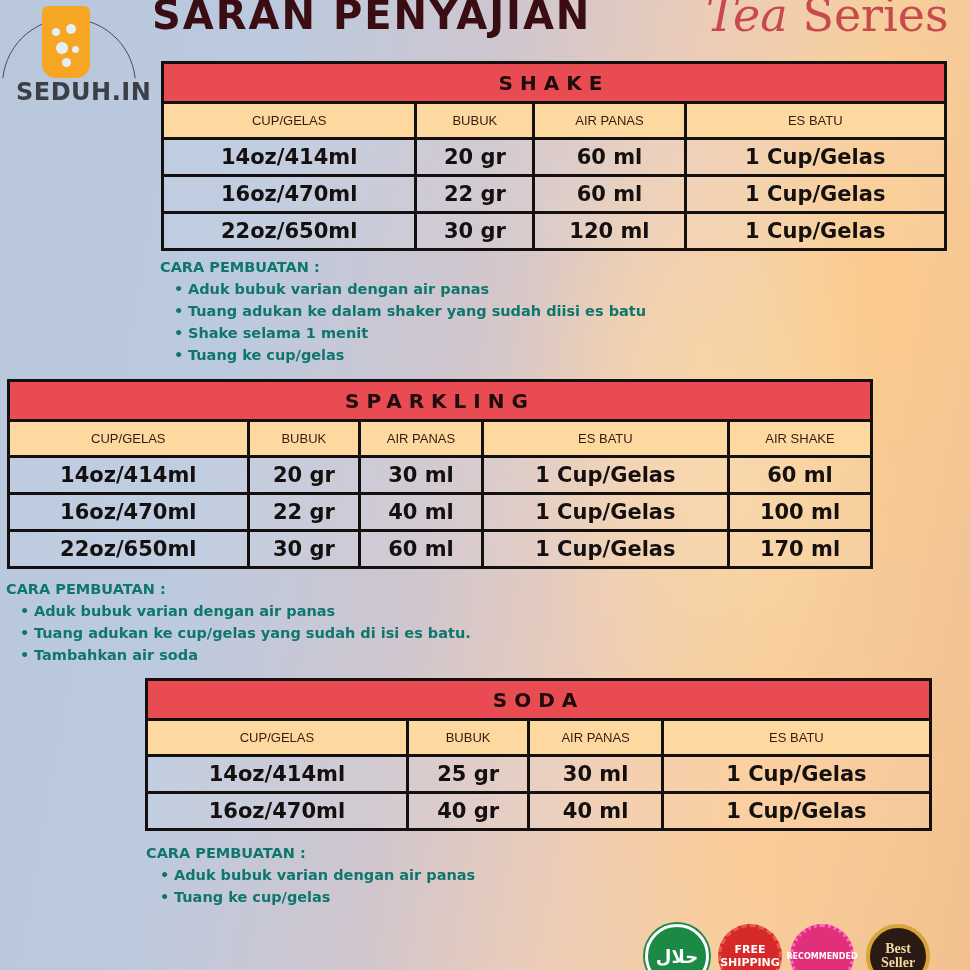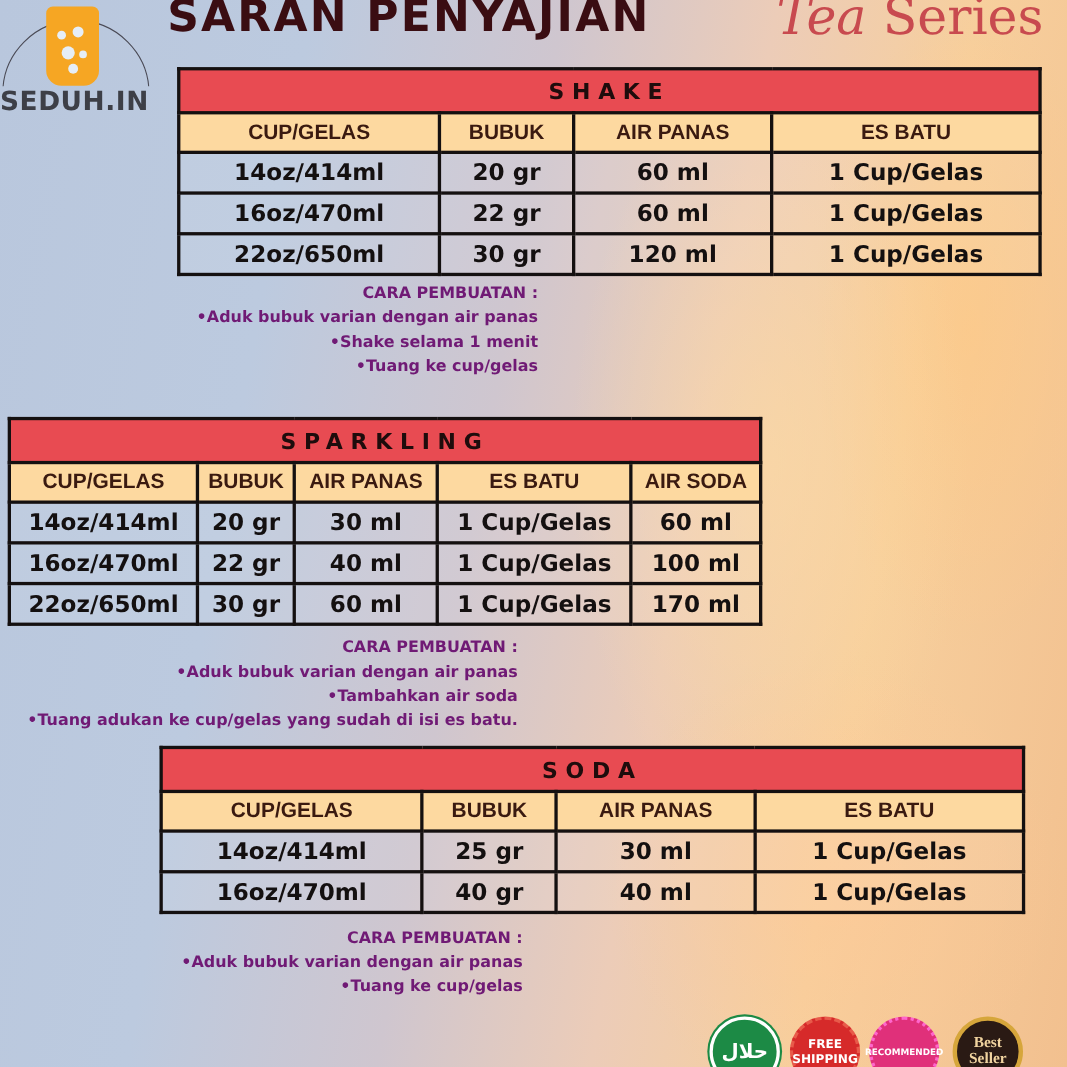--- a/index.html
+++ b/index.html
@@ -14,45 +14,45 @@
       radial-gradient(ellipse 300px 300px at 760px 800px, rgba(255,200,150,0.55), rgba(255,200,150,0) 70%),
       linear-gradient(100deg, #b9c7dd 0%, #bccadf 25%, #cfc6cf 45%, #ecccb8 62%, #f7cf9d 78%, #f2c08f 100%);
   }
   .abs { position: absolute; }
 
   
   .logo { left: 0; top: 0; width: 145px; height: 110px; }
   .logo-arc { position: absolute; left: 2px; top: 18px; width: 134px; height: 134px; border: 1.5px solid #4a4a55; border-radius: 50%; clip-path: inset(0 0 55% 0); }
   .logo-cup { position: absolute; left: 42px; top: 6px; width: 48px; height: 72px; background: #f6a623; border-radius: 6px 6px 14px 14px; }
   .logo-cup .dot { position: absolute; background: #e6eef7; border-radius: 50%; }
-  .logo-text { position: absolute; left: 0; top: 78px; font-weight: bold; font-size: 24px; color: #3d3f47; letter-spacing: 0.5px; font-family: "DejaVu Sans", sans-serif; }
+  .logo-text { position: absolute; left: 0; top: 78px; font-weight: bold; font-size: 24px; color: #3d3f47; letter-spacing: 0.5px; font-family: "DejaVu Sans", sans-serif; padding-left: 16px; }
 
   .title { left: 152px; top: -8px; font-size: 40px; font-weight: bold; color: #3a0d12; letter-spacing: 2px; font-family: "DejaVu Sans", sans-serif; }
   .series { left: 706px; top: -12px; font-size: 46px; color: #c84a4f; font-family: "DejaVu Serif", serif; }
   .series i { font-style: italic; }
 
   
   table.tbl { position: absolute; border-collapse: collapse; border: 3px solid #141010; }
   .tbl th.title-cell {
     background: #e84b52; color: #1e0c0c; font-size: 20px; font-weight: bold;
     letter-spacing: 7px; height: 40px; text-align: center; border: 3px solid #141010;
     font-family: "DejaVu Sans", sans-serif;
   }
   .tbl th.hdr {
-    background: #fdd9a0; color: #3a1a10; font-size: 19px; font-weight: bold;
+    background: #fdd9a0; color: #3a1a10; font-size: 13px; font-weight: normal;
     height: 36px; text-align: center; border: 3px solid #141010; font-family: "Liberation Sans", sans-serif;
   }
   .tbl td {
     font-size: 21px; font-weight: bold; text-align: center; height: 37px;
     border: 3px solid #141010; color: #141010; background: rgba(255,255,255,0.08);
     font-family: "DejaVu Sans", sans-serif;
   }
 
   
-  .howto { font-size: 14.5px; font-weight: bold; color: #701a75; text-align: right; }
+  .howto { font-size: 14.5px; font-weight: bold; color: #0f766e; }
   .howto .howto-title { font-size: 14.5px; margin-bottom: 3px; }
   .howto ul { list-style: none; padding-left: 14px; }
   .howto li { line-height: 22px; }
   .howto li::before { content: "•"; display: inline-block; width: 14px; }
 
   
   .badge { position: absolute; width: 64px; height: 64px; border-radius: 50%; top: 924px; display:flex; align-items:center; justify-content:center; color:#fff; font-weight:bold; font-size: 11px; text-align:center; }
   .badge.halal { left: 645px; background: #1c8a45; border: 3px solid #fff; box-shadow: 0 0 0 2px #1c8a45; font-size: 18px; }
   .badge.ship { left: 718px; background: #d62a2a; border: 3px dashed #e85a4a; }
   .badge.rec { left: 790px; background: #e0307a; border: 3px dotted #f6c; }
@@ -105,36 +105,37 @@
     <td>120 ml</td>
     <td>1 Cup/Gelas</td>
   </tr>
 </tbody>
   </table>
 
 <div class="abs howto" style="left:160px; top:259px;">
   <div class="howto-title">CARA PEMBUATAN :</div>
   <ul>
     <li>Aduk bubuk varian dengan air panas</li>
+    <li>Tuang adukan ke dalam shaker yang sudah diisi es batu</li>
     <li>Shake selama 1 menit</li>
     <li>Tuang ke cup/gelas</li>
   </ul>
 </div>
 
-<table class="tbl" style="left:7px; top:379px; width:686px;">
+<table class="tbl" style="left:7px; top:379px; width:866px;">
   <tbody>
       <tr>
         <th class="title-cell" colspan="5">SPARKLING</th>
       </tr>
   <tr>
     <th class="hdr">CUP/GELAS</th>
     <th class="hdr">BUBUK</th>
     <th class="hdr">AIR PANAS</th>
     <th class="hdr">ES BATU</th>
-    <th class="hdr">AIR SODA</th>
+    <th class="hdr">AIR SHAKE</th>
   </tr>
   <tr>
     <td>14oz/414ml</td>
     <td>20 gr</td>
     <td>30 ml</td>
     <td>1 Cup/Gelas</td>
     <td>60 ml</td>
   </tr>
   <tr>
     <td>16oz/470ml</td>
@@ -150,22 +151,22 @@
     <td>1 Cup/Gelas</td>
     <td>170 ml</td>
   </tr>
 </tbody>
   </table>
 
 <div class="abs howto" style="left:6px; top:581px;">
   <div class="howto-title">CARA PEMBUATAN :</div>
   <ul>
     <li>Aduk bubuk varian dengan air panas</li>
+    <li>Tuang adukan ke cup/gelas yang sudah di isi es batu.</li>
     <li>Tambahkan air soda</li>
-    <li>Tuang adukan ke cup/gelas yang sudah di isi es batu.</li>
   </ul>
 </div>
 
 <table class="tbl" style="left:145px; top:678px; width:787px;">
   <tbody>
       <tr>
         <th class="title-cell" colspan="4">SODA</th>
       </tr>
   <tr>
     <th class="hdr">CUP/GELAS</th>

